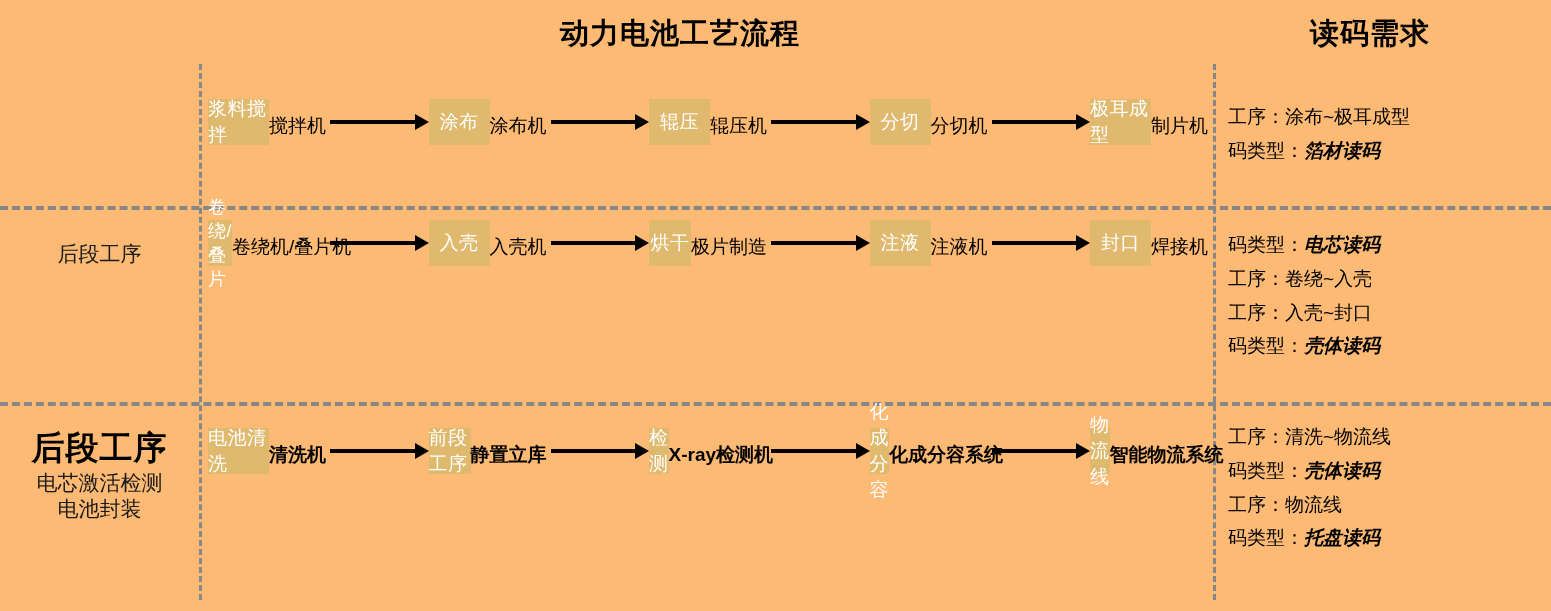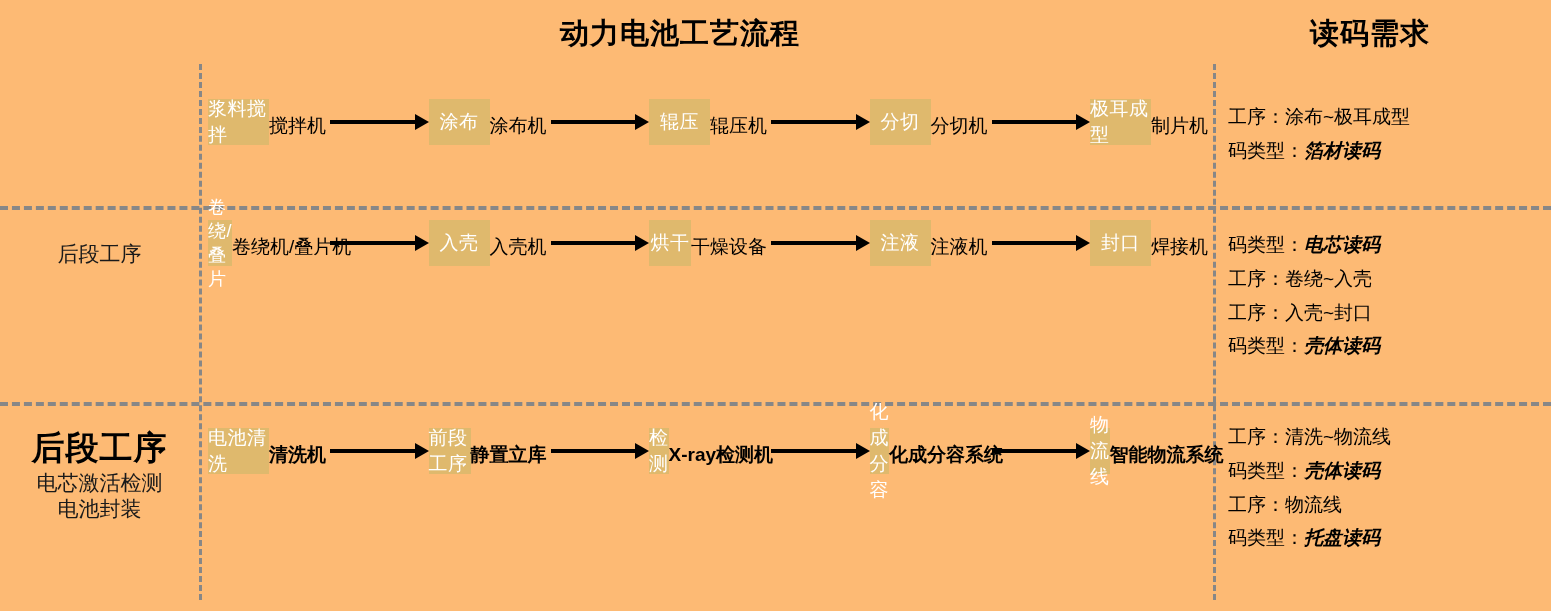--- a/index.html
+++ b/index.html
@@ -269,21 +269,21 @@
       <div class="node">
         <div class="node-box">入壳</div>
         <div class="node-caption">入壳机</div>
       </div>
       <div class="arrow">
           <div class="shaft"></div>
           <div class="head"></div>
         </div>
       <div class="node">
         <div class="node-box">烘干</div>
-        <div class="node-caption">干燥设备</div>
+        <div class="node-caption">极片制造</div>
       </div>
       <div class="arrow">
           <div class="shaft"></div>
           <div class="head"></div>
         </div>
       <div class="node">
         <div class="node-box">注液</div>
         <div class="node-caption">注液机</div>
       </div>
       <div class="arrow">

